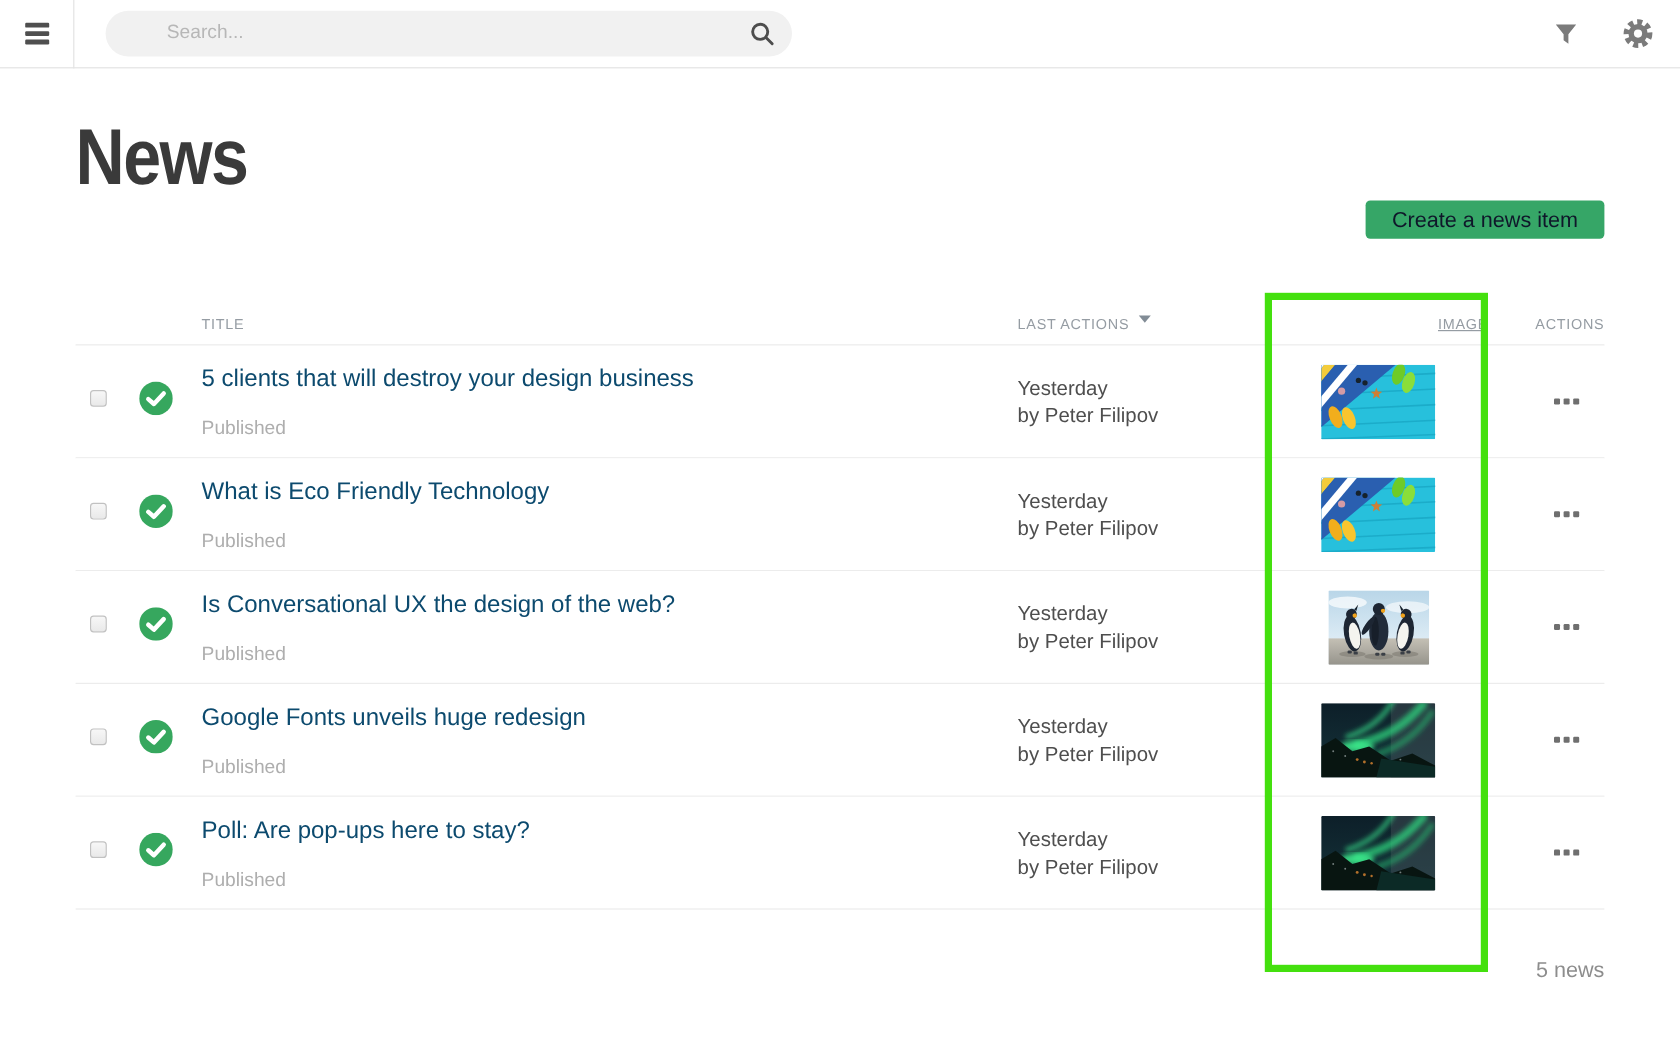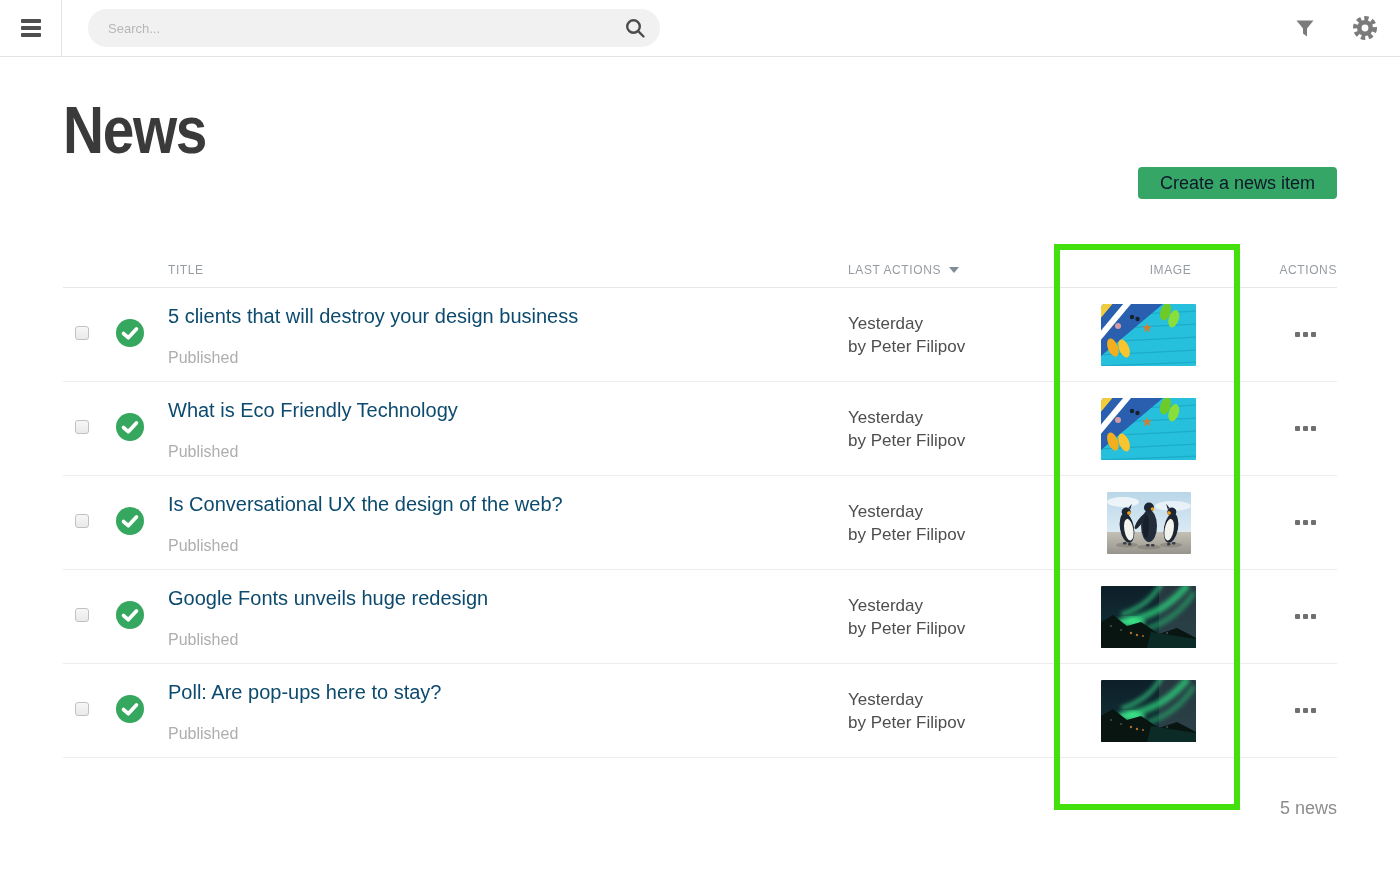--- a/index.html
+++ b/index.html
@@ -30,22 +30,23 @@
   .menu-btn .bar { width: 20px; height: 3.5px; background: #4f4f4f; border-radius: 1px; }
   .search-wrap { margin-left: 26px; }
   .search-pill {
     width: 572px; height: 38px;
     background: #f1f1f1; border-radius: 19px;
     display: flex; align-items: center;
     padding: 0 14px 0 20px;
   }
   .search-pill input {
     flex: 1; border: 0; background: transparent; outline: none;
-    font-size: 13px; color: #555;
+    font-size: 16px; color: #555;
     font-family: "Liberation Sans", "DejaVu Sans", sans-serif;
+    margin-left: 31px;
   }
   .search-pill input::placeholder { color: #b7b7b7; }
   .topbar-right {
     margin-left: auto; display: flex; align-items: center;
     gap: 36px; padding-right: 22px;
   }
   .icon-btn { cursor: pointer; display: flex; align-items: center; }
 
   
   .content { padding: 0 63px; position: relative; }
@@ -76,23 +77,23 @@
     height: 94px; display: flex; align-items: center;
     border-bottom: 1px solid #ececec;
     background: #fff; cursor: pointer;
   }
   .c-check  { flex: 0 0 42px;  padding-left: 12px; }
   .c-status { flex: 0 0 63px;  padding-left: 11px; }
   .c-title  { flex: 0 0 680px; }
   .c-mod    { flex: 0 0 209px; }
   .c-img    { flex: 0 0 183px; display: flex; justify-content: center; }
   .c-act    { flex: 1 1 auto;  display: flex; justify-content: flex-end; padding-right: 21px; }
-  .thead .c-img { justify-content: center; padding-left: 44px; }
+  .thead .c-img { justify-content: flex-end; padding-left: 44px; text-decoration: underline; }
   .thead .c-act { padding-right: 0; }
-  .th-sortable { cursor: pointer; display: flex; align-items: center; }
+  .th-sortable { cursor: pointer; display: flex; align-items: flex-start; }
   .sort-arrow {
     display: inline-block; margin-left: 8px;
     width: 0; height: 0;
     border-left: 5px solid transparent;
     border-right: 5px solid transparent;
     border-top: 6px solid #828c96;
   }
 
   .checkbox {
     display: inline-block; width: 14px; height: 14px;

